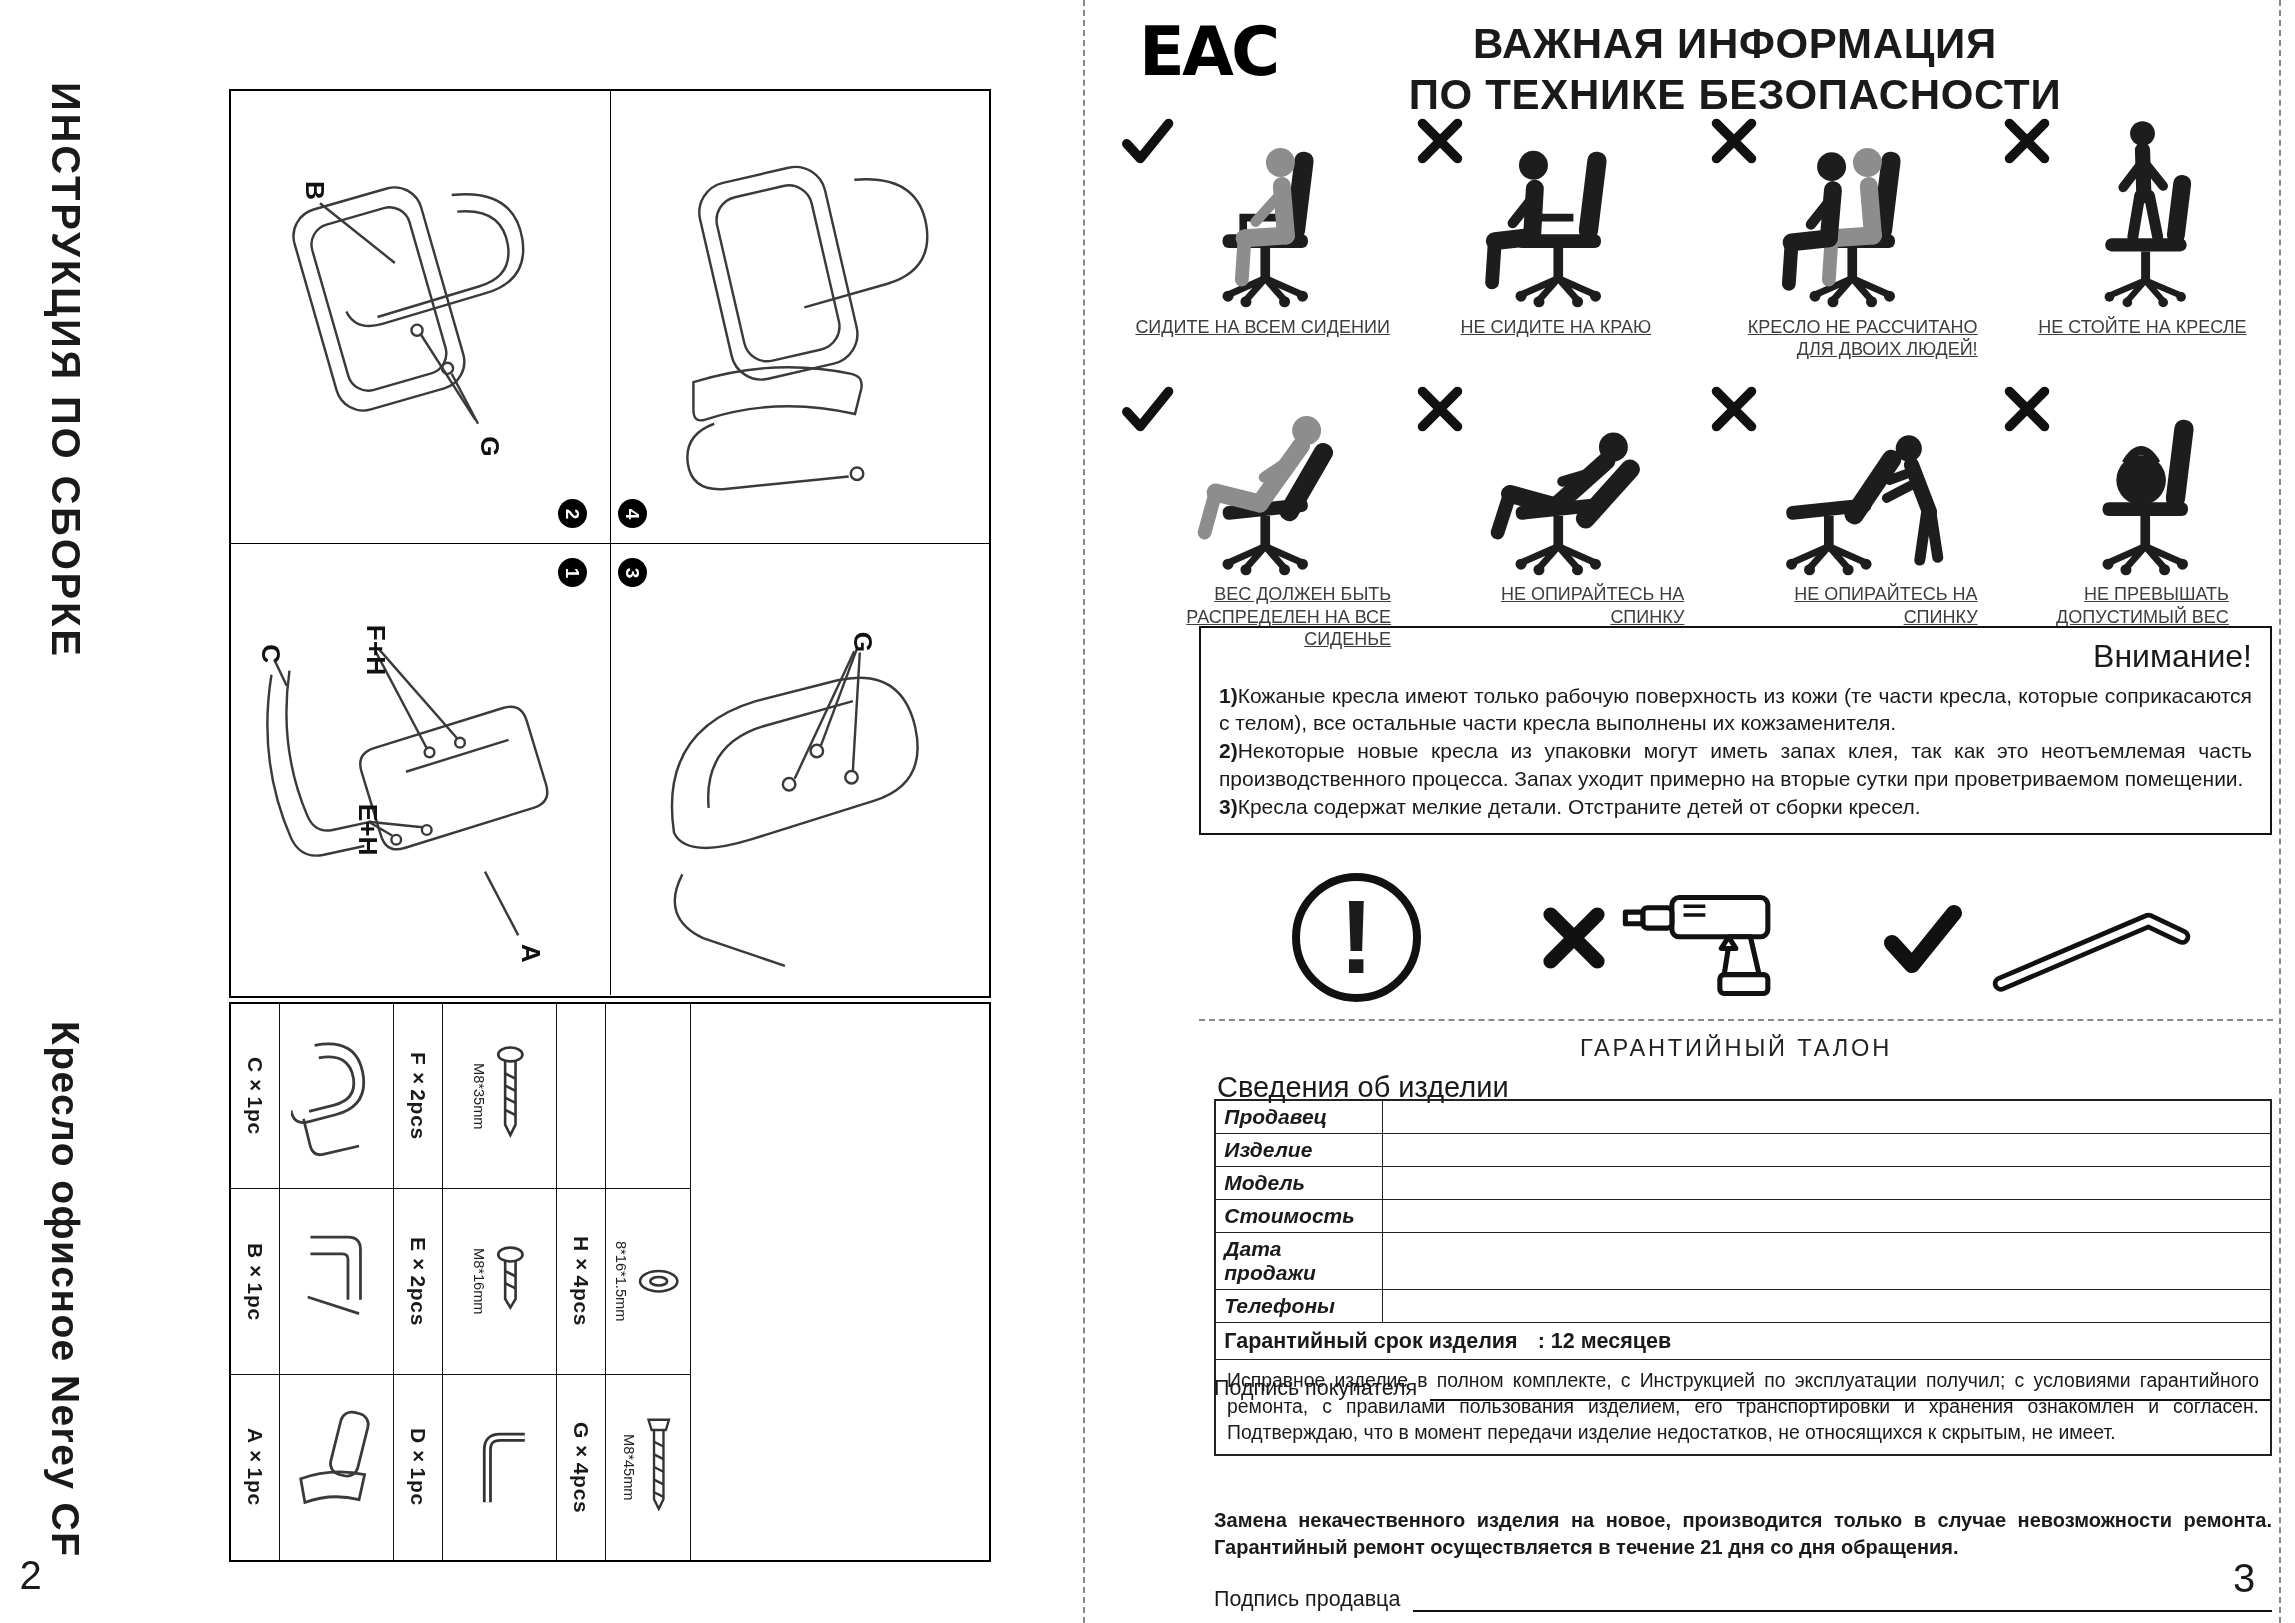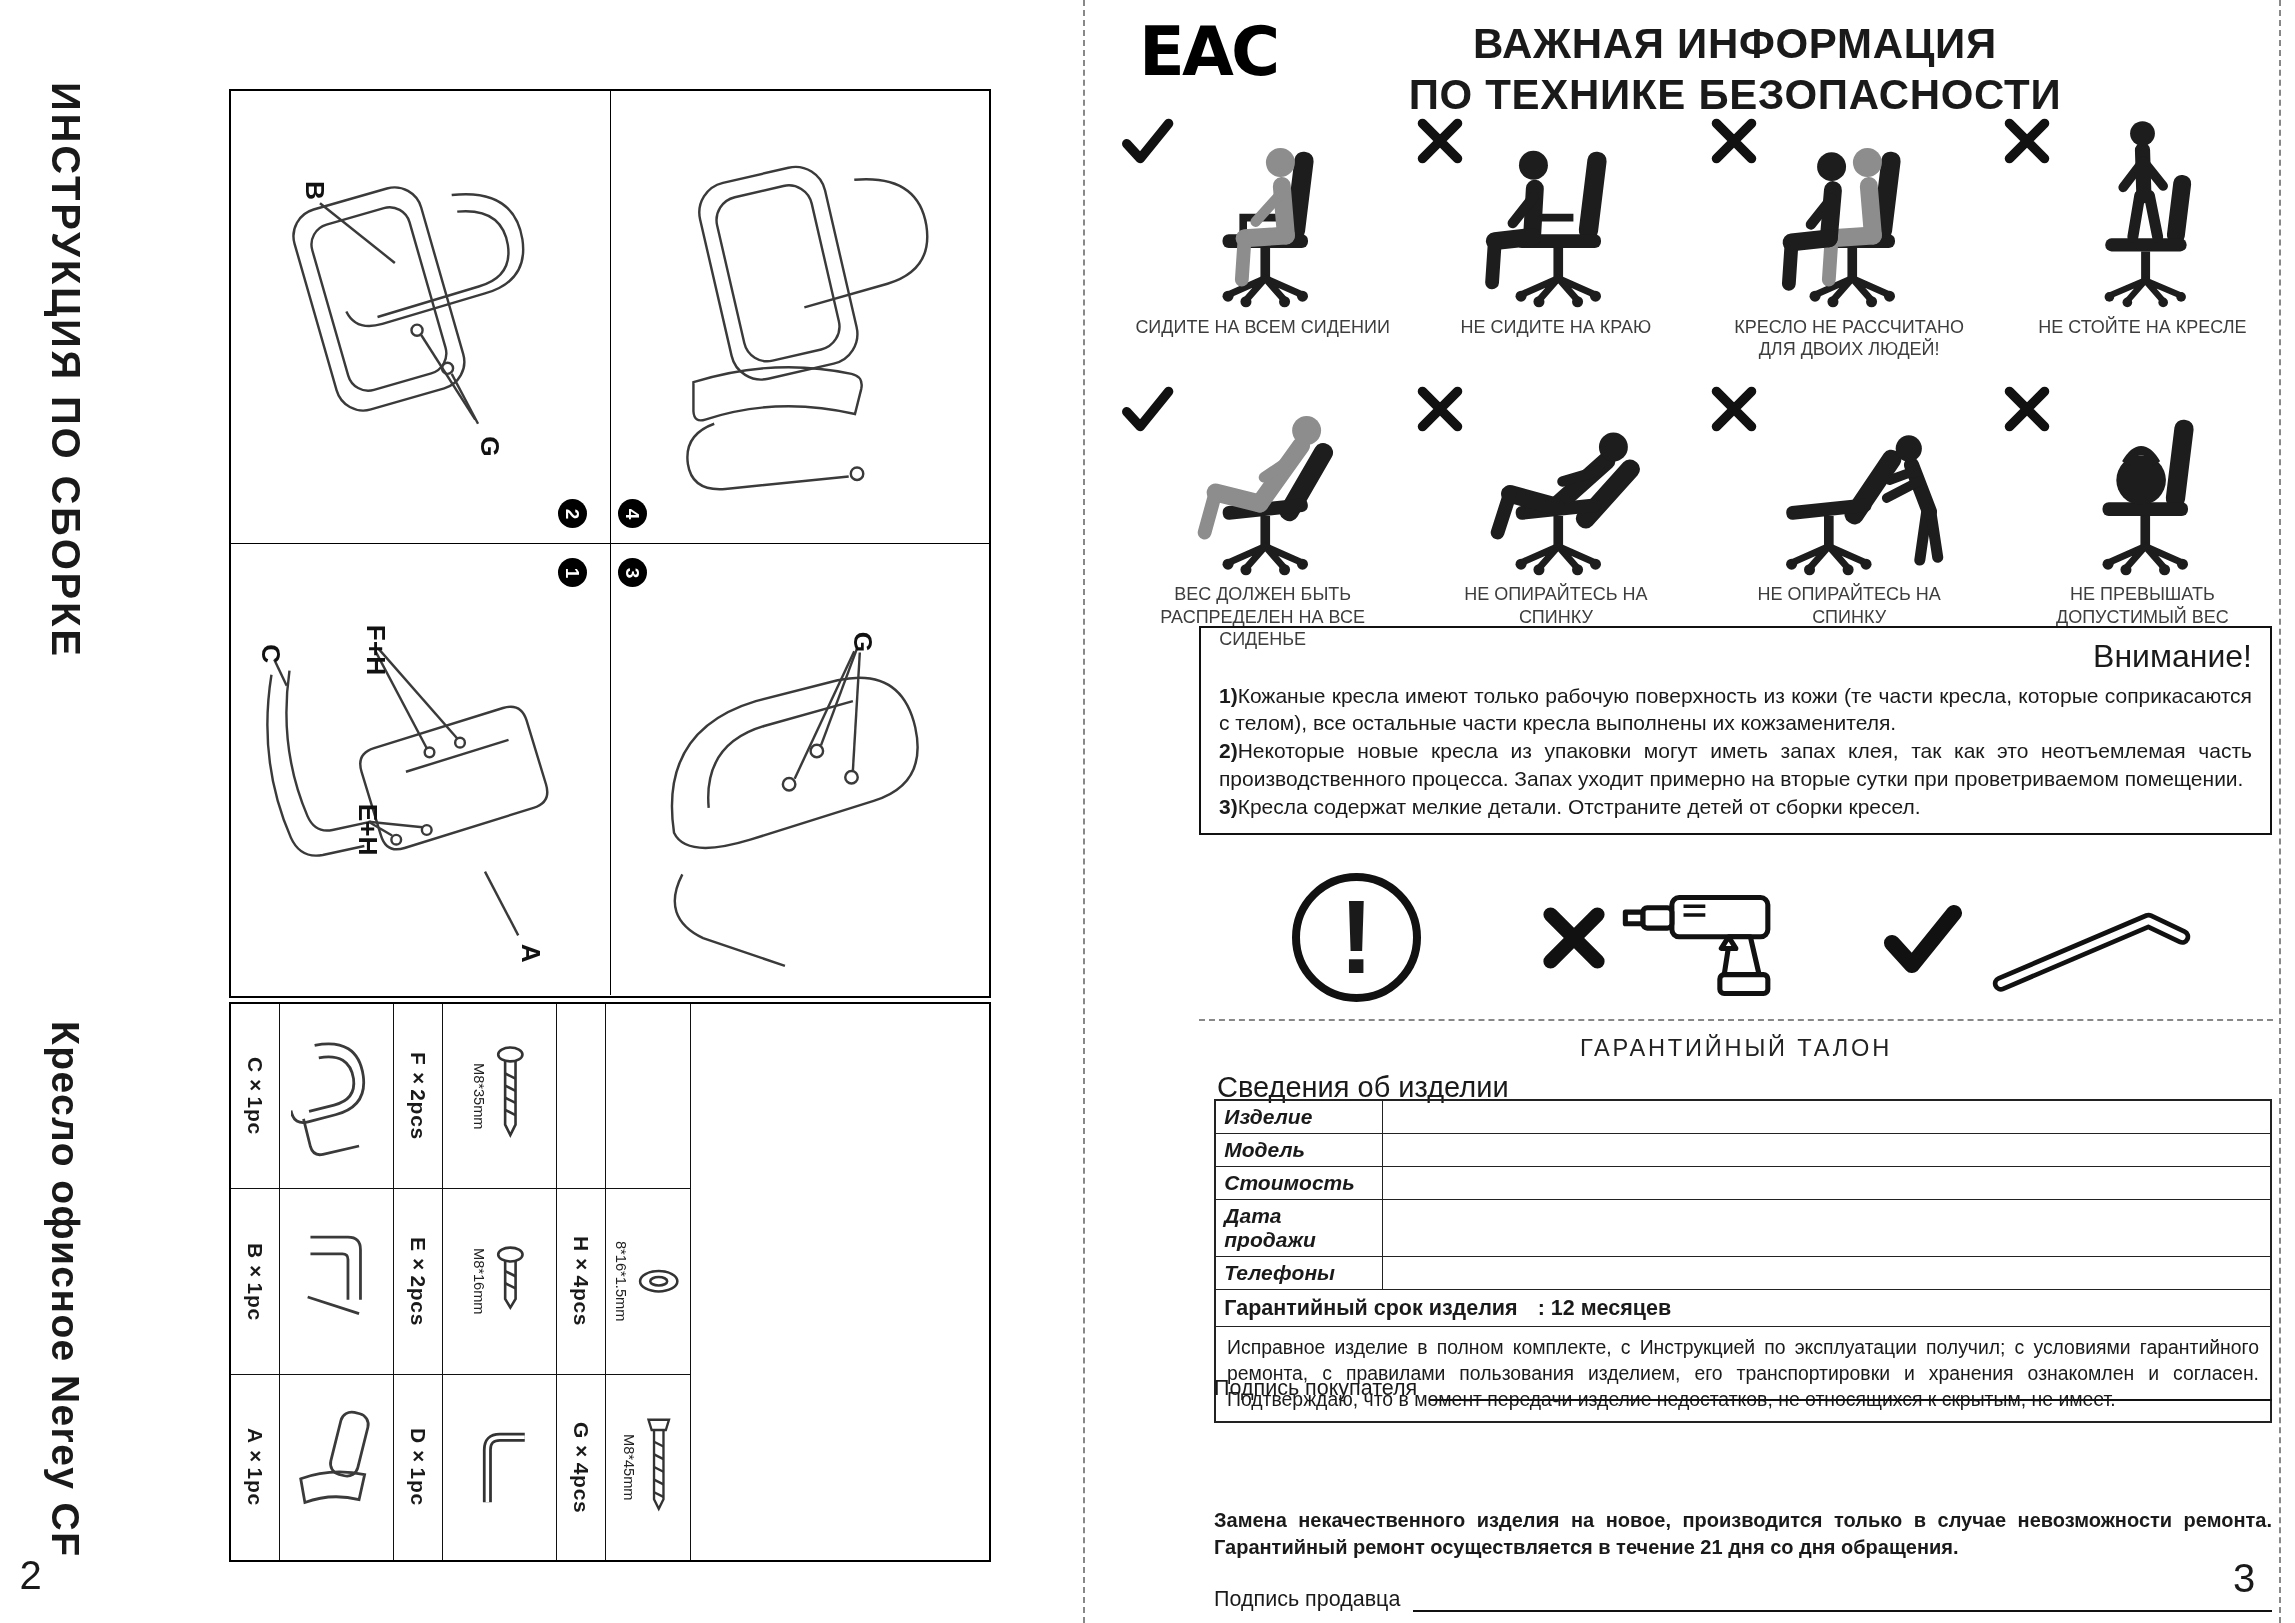--- a/index.html
+++ b/index.html
@@ -52,22 +52,22 @@
   
   .eac{left:1139px;top:12.5px;font-family:"DejaVu Sans",sans-serif;font-weight:800;
        font-size:67px;letter-spacing:-2.8px;color:#000;}
   .sb-title{left:1277px;top:18px;width:916px;text-align:center;font-size:42px;
             font-weight:bold;line-height:1.22;letter-spacing:0.7px;}
 
   .picto-grid{left:1116px;top:117px;width:1173px;display:grid;
               grid-template-columns:repeat(4,1fr);grid-auto-rows:258px;row-gap:9.7px;}
   .picto{position:relative;margin:0;display:flex;flex-direction:column;align-items:center;}
   .picto-art{width:215px;height:193px;flex:0 0 auto;}
-  .picto figcaption{margin-top:5.6px;font-size:18px;color:#3d3d3d;text-align:center;
-                    line-height:1.25;max-width:257px;}
+  .picto figcaption{margin-top:5.6px;font-size:18px;color:#3d3d3d;text-align:right;
+                    line-height:1.25;max-width:257px;text-decoration:underline;}
   .picto figcaption.narrow{max-width:173px;}
   .mark{position:absolute;left:4.2px;top:-2.8px;width:54px;height:54px;}
   .mark svg{width:100%;height:100%;}
 
   .warning-box{left:1199px;top:626px;width:1073px;border:2.8px solid #111;
                padding:9.7px 18px 12.5px 18px;box-sizing:border-box;}
   .warning-title{text-align:right;font-size:32px;font-weight:normal;margin-bottom:7px;}
   .warning-item{font-size:21px;line-height:1.32;text-align:justify;}
   .warning-item b{font-weight:bold;}
 
@@ -565,20 +565,24 @@
     </svg>
   </div>
 
   <div class="abs cut-h"></div>
 
   <div class="abs gt-title">ГАРАНТИЙНЫЙ ТАЛОН</div>
   <div class="abs info-hdr">Сведения об изделии</div>
 
   <div class="abs warranty-table">
     <div class="wrow">
+      <div class="wlabel">Продавец</div>
+        <div class="wvalue"></div>
+    </div>
+    <div class="wrow">
       <div class="wlabel">Изделие</div>
         <div class="wvalue"></div>
     </div>
     <div class="wrow">
       <div class="wlabel">Модель</div>
         <div class="wvalue"></div>
     </div>
     <div class="wrow">
       <div class="wlabel">Стоимость</div>
         <div class="wvalue"></div>

